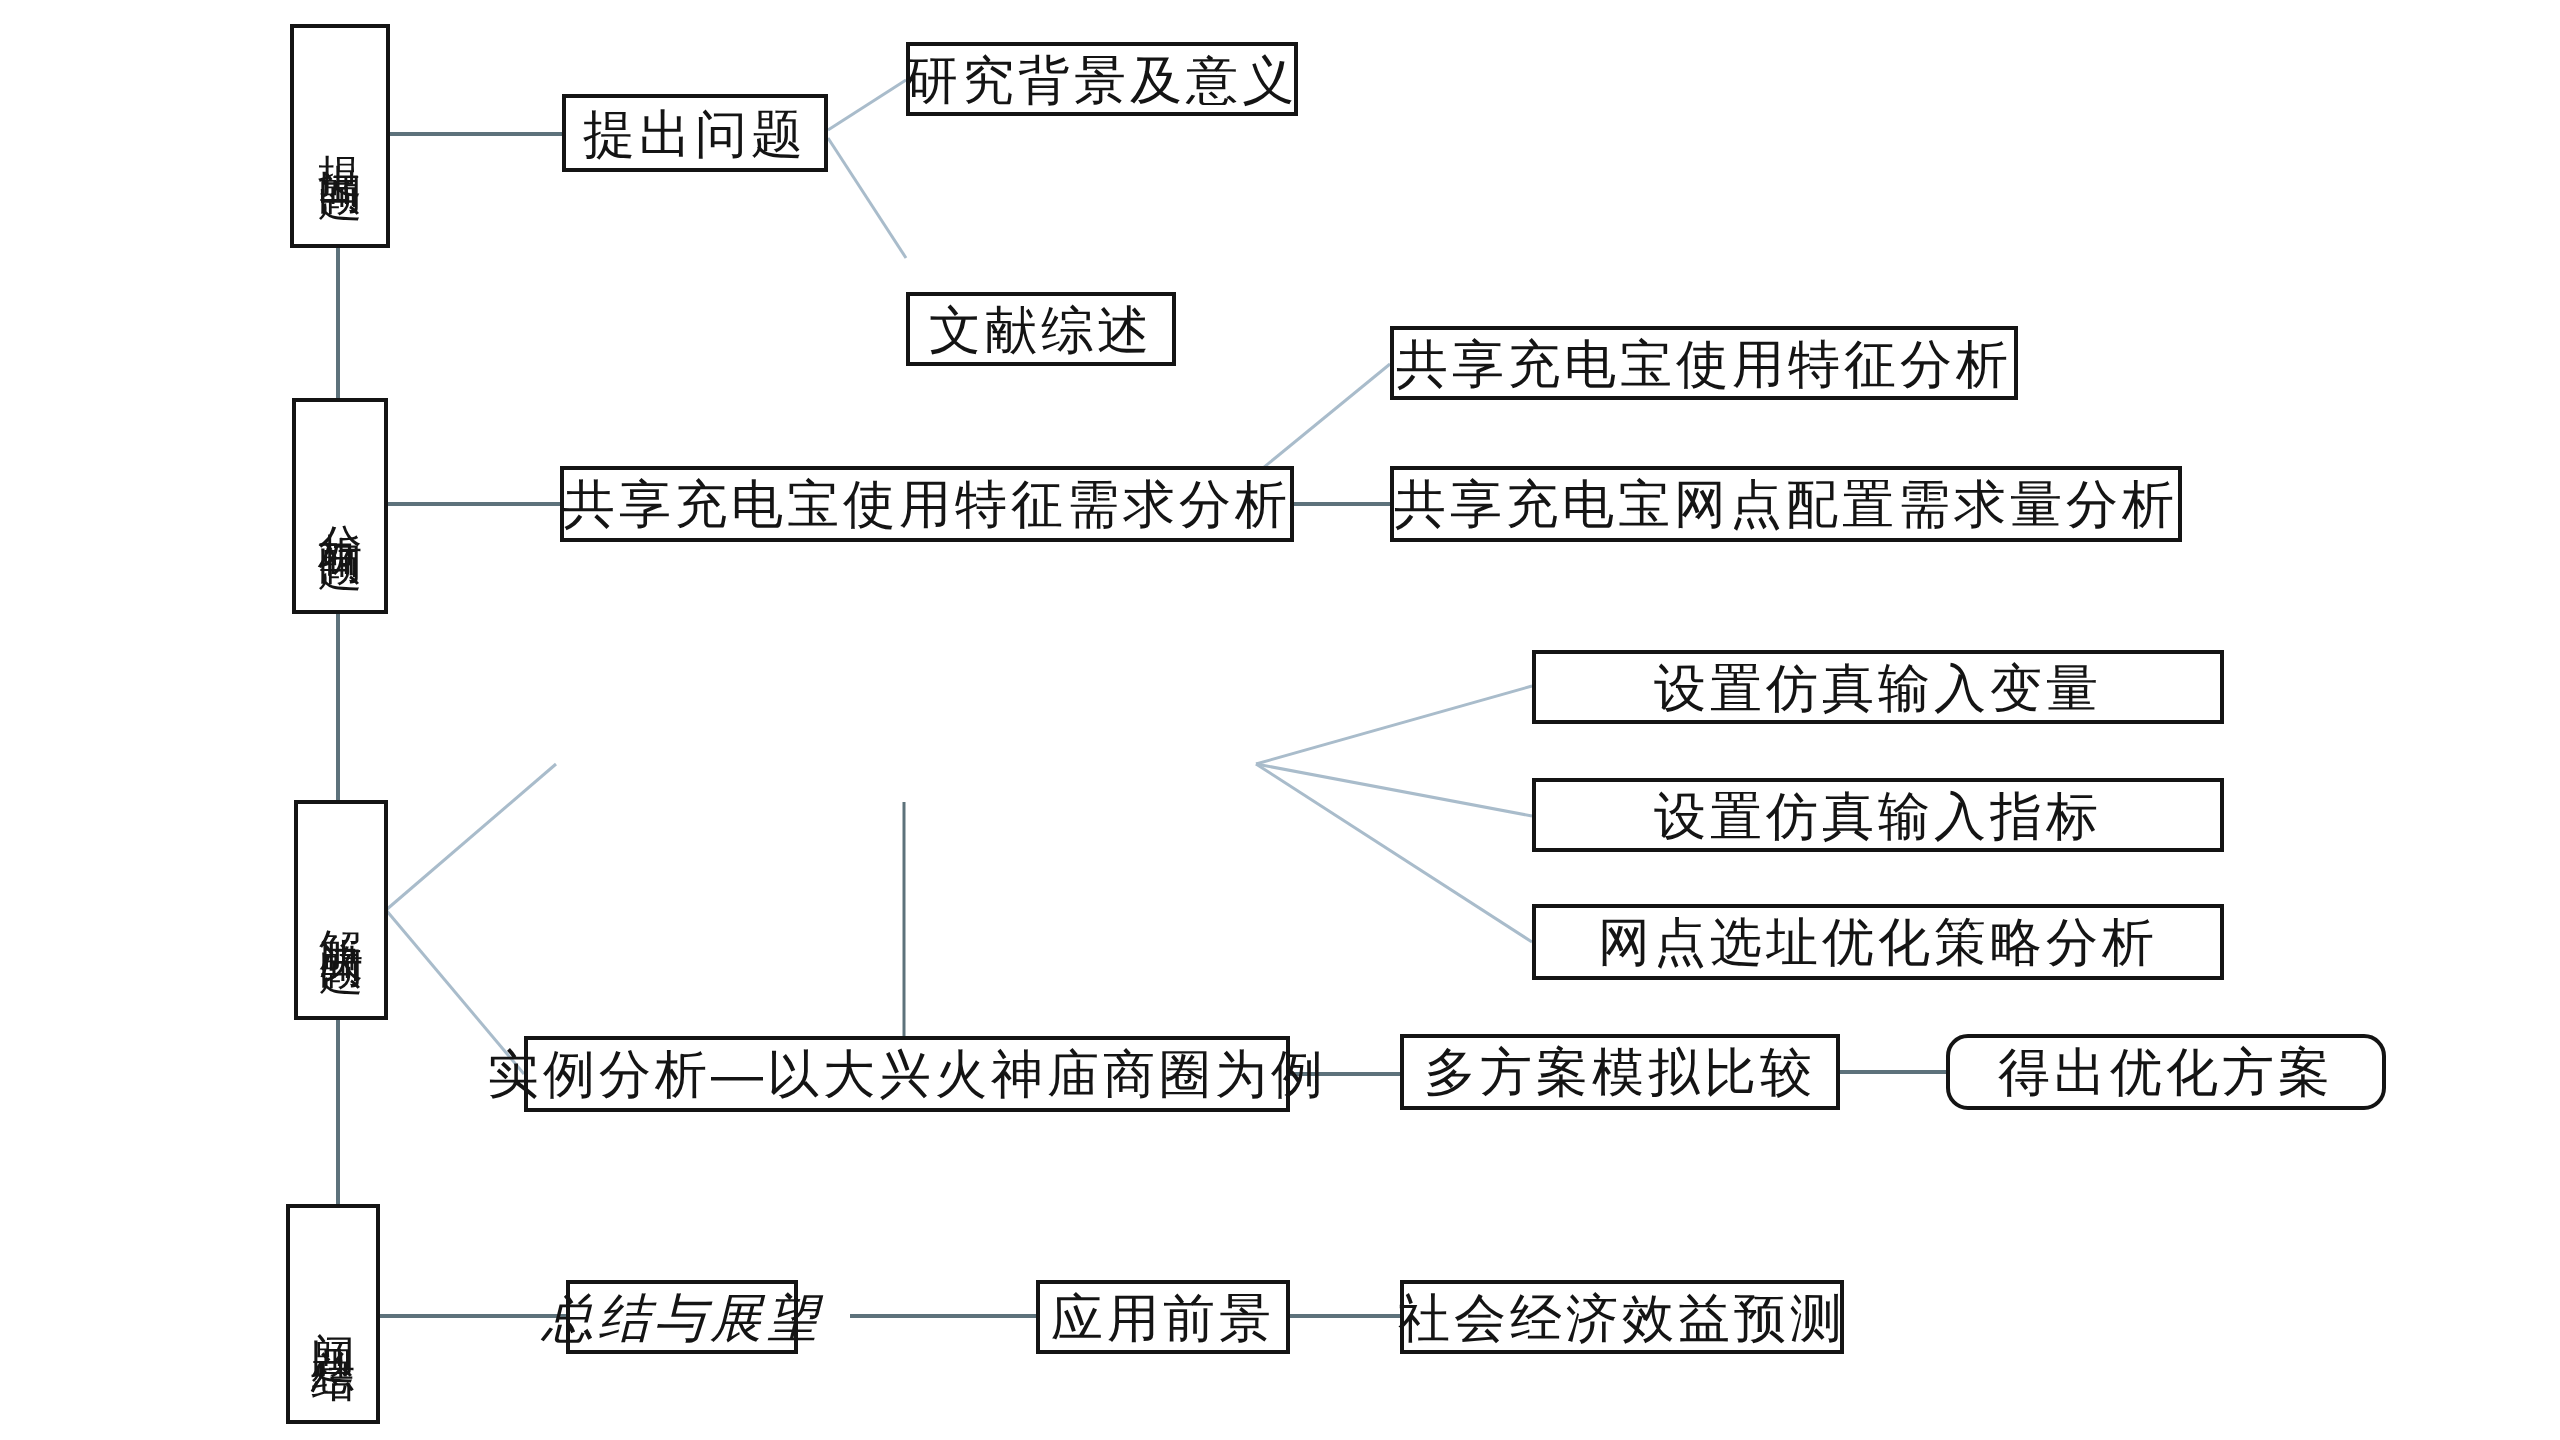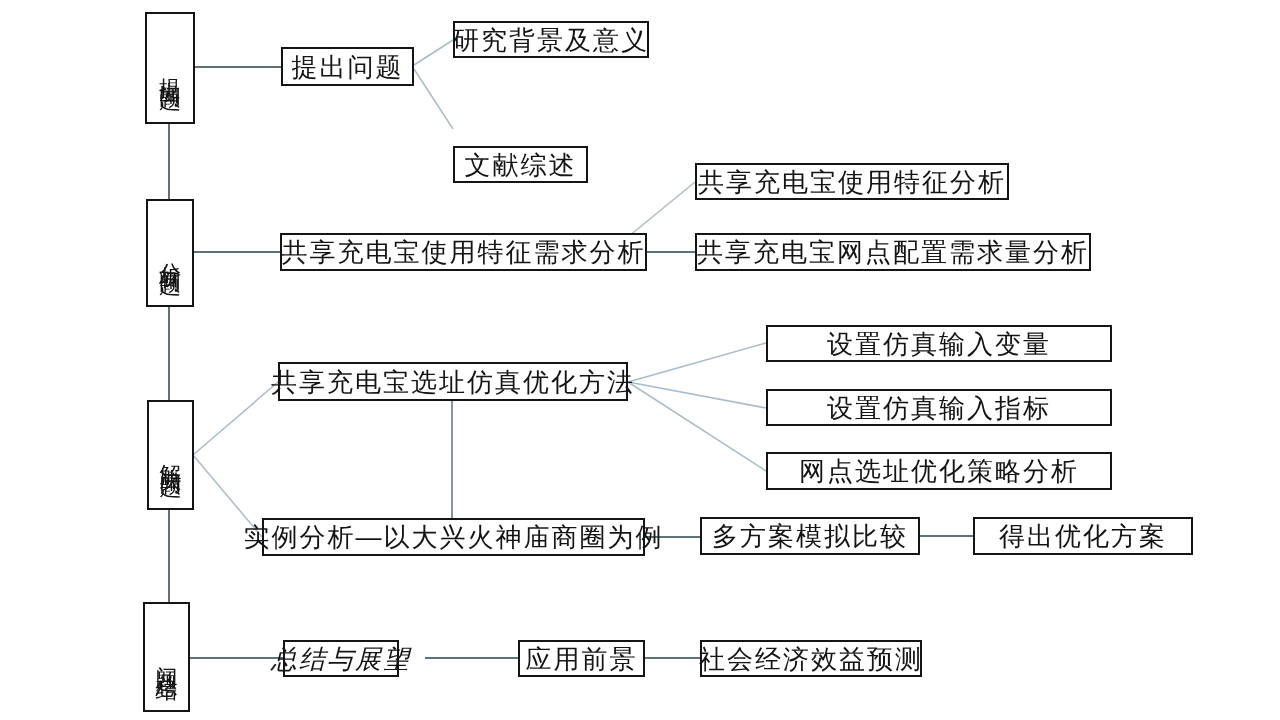--- a/index.html
+++ b/index.html
@@ -72,25 +72,24 @@
   <div class="node stage" style="left:143px; top:602px; width:47px; height:110px;">问题总结</div>
 
   <div class="node" style="left:281px; top:47px; width:133px; height:39px;">提出问题</div>
   <div class="node" style="left:453px; top:21px; width:196px; height:37px;">研究背景及意义</div>
   <div class="node" style="left:453px; top:110px; width:135px; height:37px;margin-top:36px;">文献综述</div>
 
   <div class="node" style="left:280px; top:233px; width:367px; height:38px;">共享充电宝使用特征需求分析</div>
   <div class="node" style="left:695px; top:163px; width:314px; height:37px;">共享充电宝使用特征分析</div>
   <div class="node" style="left:695px; top:233px; width:396px; height:38px;">共享充电宝网点配置需求量分析</div>
 
-  <div class="node" style="left:278px; top:362px; width:350px; height:39px;">共享充电宝选址仿真优化方法</div>
   <div class="node" style="left:766px; top:325px; width:346px; height:37px;">设置仿真输入变量</div>
   <div class="node" style="left:766px; top:389px; width:346px; height:37px;">设置仿真输入指标</div>
   <div class="node" style="left:766px; top:452px; width:346px; height:38px;">网点选址优化策略分析</div>
   <div class="node" style="left:262px; top:518px; width:383px; height:38px;">实例分析—以大兴火神庙商圈为例</div>
   <div class="node" style="left:700px; top:517px; width:220px; height:38px;">多方案模拟比较</div>
-  <div class="node" style="left:973px; top:517px; width:220px; height:38px;">得出优化方案</div>
+  <div class="node" style="left:973px; top:517px; width:220px; height:38px;border-radius:11px;">得出优化方案</div>
 
   <div class="node" style="left:283px; top:640px; width:116px; height:37px;font-style:italic;">总结与展望</div>
   <div class="node" style="left:518px; top:640px; width:127px; height:37px;">应用前景</div>
   <div class="node" style="left:700px; top:640px; width:222px; height:37px;">社会经济效益预测</div>
 
 </div>
 
 </body></html>

